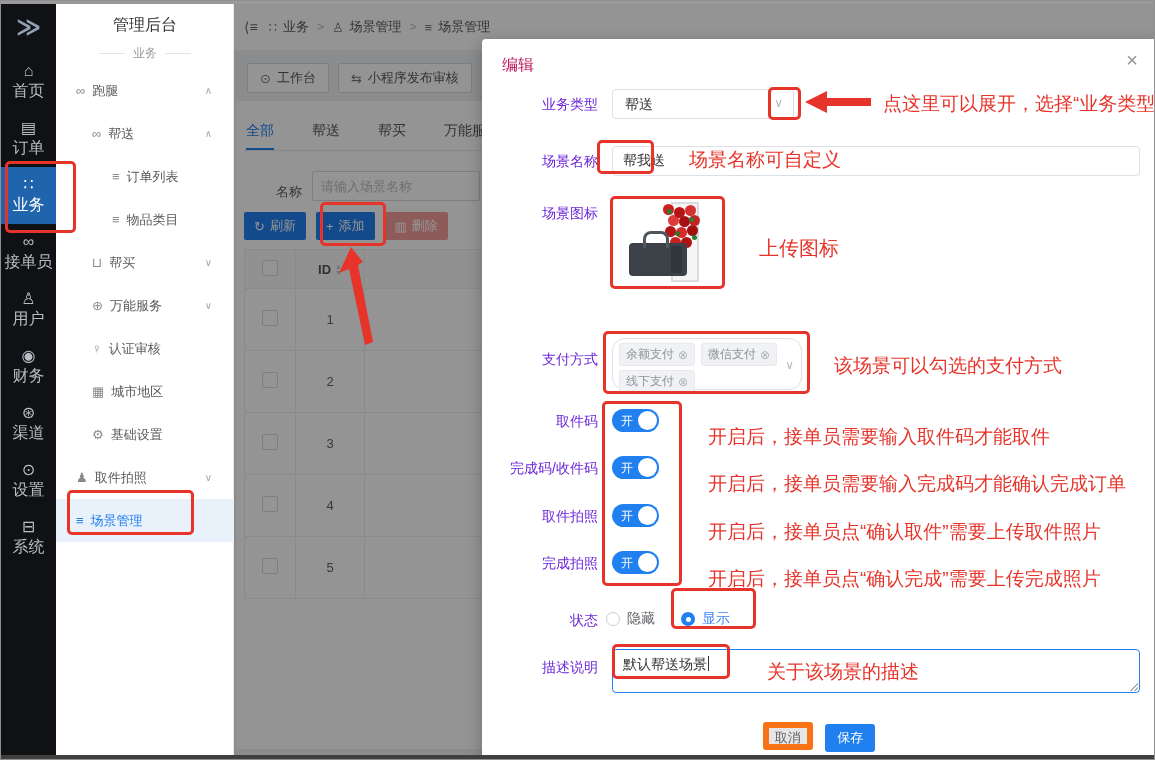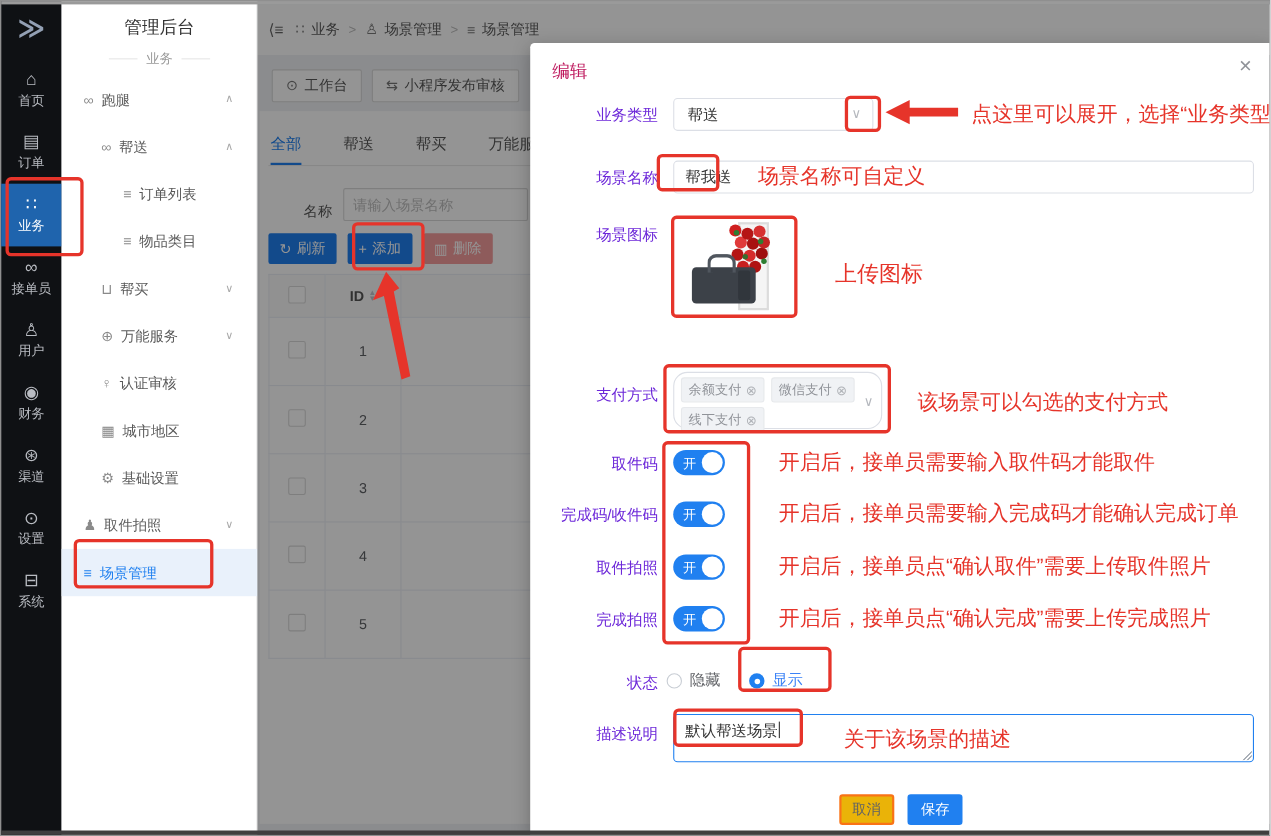--- a/index.html
+++ b/index.html
@@ -10,21 +10,21 @@
   .bottom-edge{position:absolute;bottom:0;left:0;right:0;height:4px;background:#3f3f3f;z-index:80}
 
   
   .psb{position:absolute;left:0;top:0;width:55px;height:760px;background:#0f1114;z-index:5}
   .logo{position:absolute;top:8px;left:0;width:55px;height:36px;text-align:center;line-height:36px;
         color:#93a0b4;font-size:24px;font-weight:bold;cursor:pointer}
   #primary-nav{position:absolute;top:52px;left:0;width:55px}
   .pnav-item{height:57px;display:flex;flex-direction:column;align-items:center;justify-content:center;
              color:#b9bcc2;cursor:pointer}
   .pnav-item .picon{font-size:16px;line-height:17px}
-  .pnav-item .plabel{font-size:12px;margin-top:2px;white-space:nowrap}
+  .pnav-item .plabel{font-size:16px;margin-top:2px;white-space:nowrap}
   .pnav-item.active{background:#1f64ad;color:#fff}
 
   
   .ssb{position:absolute;left:55px;top:0;width:178px;height:760px;background:#fff;
        border-right:1px solid #e9e9e9;box-sizing:border-box;z-index:5}
   .ssb-title{position:absolute;top:14px;width:178px;text-align:center;font-size:16px;color:#333}
   .ssb-section{position:absolute;top:44px;width:178px;display:flex;align-items:center;justify-content:center;
                color:#999;font-size:12px;gap:8px}
   .ssb-section .line{width:26px;height:1px;background:#e5e5e5}
   #secondary-nav{position:absolute;top:68px;width:178px}
@@ -106,39 +106,39 @@
   .tag{background:#f0f2f5;border:1px solid #e7e9ec;border-radius:3px;color:#909399;font-size:12px;
        padding:2px 6px;display:inline-flex;align-items:center;gap:4px;margin:4px 0 0 6px;white-space:nowrap}
   .tclose{color:#b0b3b8;font-size:12px;font-style:normal}
   .mpay .chev{position:absolute;right:7px;top:19px;color:#b4b7bd;font-size:12px}
 
   .trow{position:absolute;left:0;height:24px;width:674px}
   .trow .mlabel{top:4px}
   .switch{position:absolute;left:130px;top:0;width:47px;height:23px;border-radius:12px;background:#2080f0;cursor:pointer}
   .switch .on{position:absolute;left:9px;top:4px;color:#fff;font-size:12px}
   .switch .knob{position:absolute;right:2px;top:2px;width:19px;height:19px;border-radius:50%;background:#fff}
-  .tnote{position:absolute;left:226px;top:0;font-size:19px;line-height:24px;color:#e6342a;white-space:nowrap}
+  .tnote{position:absolute;left:226px;top:16px;font-size:19px;line-height:24px;color:#e6342a;white-space:nowrap}
 
   .m-status{position:absolute;left:124px;top:570px;height:20px;display:flex;align-items:center;font-size:14px}
   .radio{width:14px;height:14px;border-radius:50%;border:1px solid #c8cdd4;background:#fff;box-sizing:border-box;
          display:inline-block;cursor:pointer;position:relative}
   .radio.checked{border:none;background:#2080f0}
   .radio.checked::after{content:"";position:absolute;left:4.5px;top:4.5px;width:5px;height:5px;border-radius:50%;background:#fff}
   .rlabel{color:#606266;margin-left:7px;cursor:pointer}
   .rlabel.sel{color:#3b82f6}
   .rgap{width:26px}
 
   .m-textarea{position:absolute;left:130px;top:610px;width:528px;height:44px;border:1px solid #2080f0;border-radius:4px;
               box-sizing:border-box;padding:6px 10px;font-size:14px;color:#333;cursor:text}
   .caret{display:inline-block;width:1px;height:15px;background:#333;vertical-align:-2px;margin-left:1px}
   .resize{position:absolute;right:1px;bottom:1px;width:9px;height:9px;
           background:linear-gradient(135deg,transparent 55%,#aab0b8 55%,#aab0b8 65%,transparent 65%,transparent 75%,#aab0b8 75%,#aab0b8 85%,transparent 85%)}
 
   .m-footer{position:absolute;left:0;top:683px;width:674px;text-align:center}
-  .btn-cancel{width:50px;height:28px;background:#eab308;border:2px solid #f97316;border-radius:3px;color:#606266;
+  .btn-cancel{width:50px;height:28px;background:#e5e5e5;border:6px solid #f97316;border-radius:3px;color:#606266;
               font-size:13px;cursor:pointer}
   .btn-save{width:50px;height:28px;background:#2080f0;border:none;border-radius:3px;color:#fff;font-size:13px;
             margin-left:8px;cursor:pointer}
 
   
   .abox{position:absolute;border:3px solid #e6342a;border-radius:5px;z-index:70;pointer-events:none;box-sizing:border-box}
   #ann-nav-box{left:4px;top:160px;width:71px;height:72px}
   #ann-scene-box{left:66px;top:489px;width:127px;height:45px}
   #ann-add-box{left:319px;top:201px;width:66px;height:44px}
   #ann-select-box{left:767px;top:86px;width:33px;height:33px}

